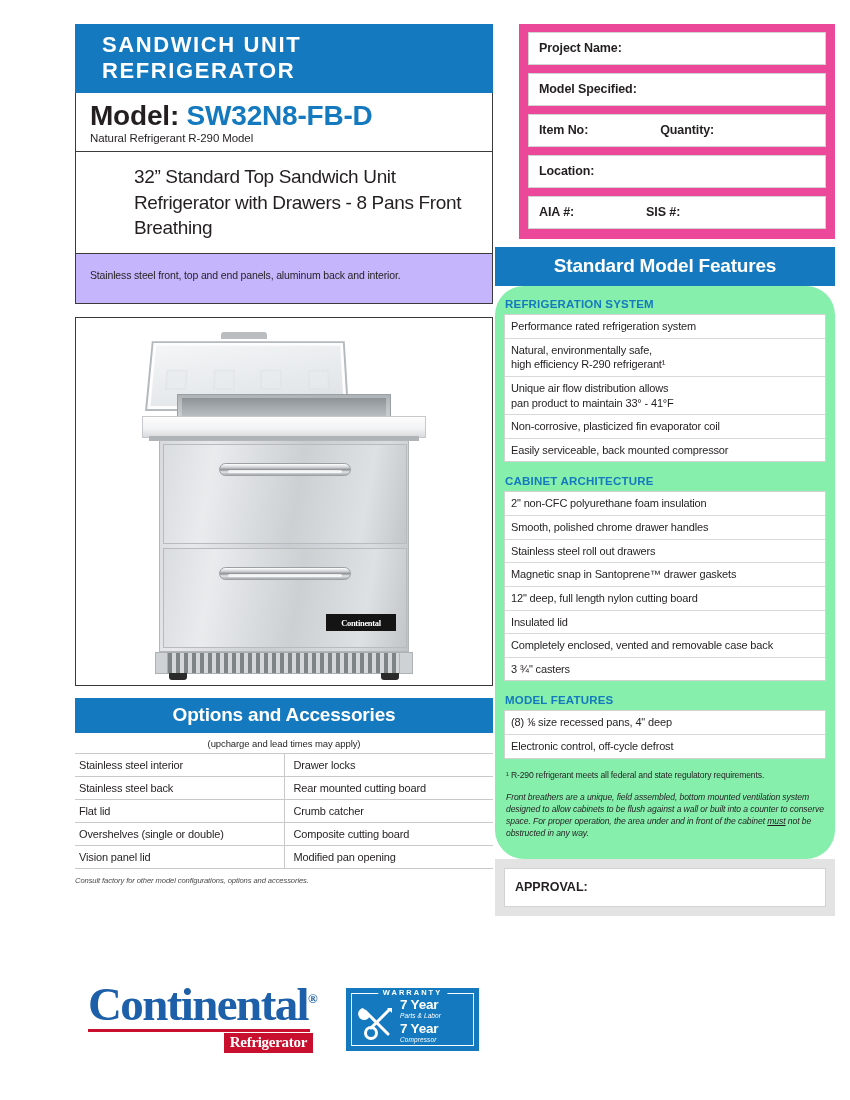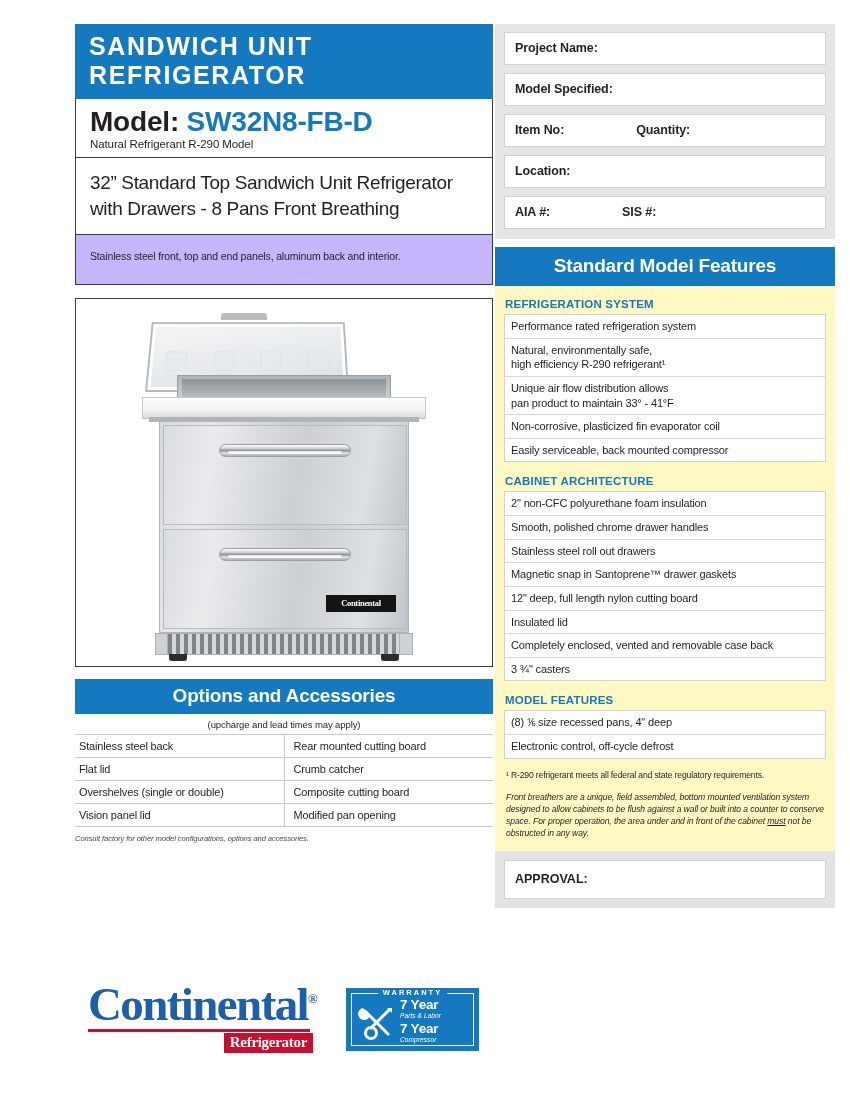--- a/index.html
+++ b/index.html
@@ -14,43 +14,43 @@
   }
   .page { position: relative; width: 850px; height: 1100px; }
 
   
   .left-col { position: absolute; left: 75px; top: 24px; width: 418px; }
 
   .title-bar {
     background: #1479be;
     color: #ffffff;
     font-weight: bold;
-    font-size: 25px;
+    font-size: 22px;
     letter-spacing: 1.6px;
-    padding: 8px 14px 9px 14px;
+    padding: 8px 14px 9px 27px;
     font-stretch: condensed;
     transform: scaleX(1);
   }
 
   .model-box {
     border: 1px solid #3a3a3a;
     border-top: none;
     padding: 8px 14px 7px 14px;
   }
   .model-line { font-size: 28px; font-weight: bold; letter-spacing: -0.2px; line-height: 1.08; }
   .model-line .mdl-label { color: #231f20; }
   .model-line .mdl-value { color: #1479be; }
   .model-sub { font-size: 11.5px; color: #231f20; margin-top: 1px; letter-spacing: -0.1px; }
 
   .desc-box {
     border: 1px solid #3a3a3a;
     border-top: none;
     padding: 12px 14px 13px 14px;
   }
-  .desc-title { font-size: 19px; line-height: 1.33; letter-spacing: -0.35px; color: #231f20; }
+  .desc-title { font-size: 19px; line-height: 1.33; letter-spacing: -0.35px; color: #231f20; margin-left: 44px; }
 
   .materials-box {
     border: 1px solid #3a3a3a;
     border-top: none;
     background: #c4b5fd;
     padding: 15px 14px 22px 14px;
   }
   .materials-text { font-size: 10.5px; color: #231f20; letter-spacing: -0.15px; }
 
   
@@ -172,34 +172,34 @@
     letter-spacing:2px; padding:0 5px;
   }
   .warranty-body { display:flex; align-items:center; height:100%; padding: 8px 5px 4px 6px; }
   .warranty-icon { width: 40px; height: 40px; flex:0 0 40px; position:relative; }
   .warranty-text { color:#ffffff; margin-left:2px; }
   .w-big { font-size: 13.5px; font-weight: bold; line-height:1.05; letter-spacing:-0.2px; }
   .w-small { font-size: 6.5px; font-style: italic; line-height:1.1; margin-bottom:2px; letter-spacing:0.1px;}
 
   
   .right-col { position:absolute; left: 495px; top: 24px; width: 340px; }
-  .right-panel { background:#e5e5e5; padding: 8px 9px 10px 9px; }
+  .right-panel { background:#ec4899; padding: 8px 9px 10px 9px; margin-left: 24px; }
   .field-box {
     background:#ffffff; border: 1px solid #d2d2d2; padding: 8px 10px 9px 10px;
     margin-bottom: 8px; font-size: 12.5px; font-weight: bold; color:#231f20;
     display:flex; letter-spacing:-0.1px;
   }
   .field-box:last-child { margin-bottom: 0; }
   .field-b { margin-left: 72px; }
 
   .feat-header {
     background:#1479be; color:#ffffff; text-align:center; font-weight:bold;
     font-size: 19px; padding: 8px 0 9px 0; margin-top: 8px; letter-spacing:-0.2px;
   }
-  .feat-panel { background:#fef9c3; padding: 9px 9px 10px 9px; }
+  .feat-panel { background:#86efac; padding: 9px 9px 18px 9px; border-radius: 29px; }
   .cat-label {
     color:#1479be; font-weight:bold; font-size: 11.5px; letter-spacing: 0.2px;
     padding: 3px 0 4px 1px;
   }
   .cat-label.spaced { margin-top: 10px; }
   .feat-list { background:#ffffff; border:1px solid #d2d2d2; }
   .feat-item {
     font-size: 11px; color:#231f20; padding: 4px 6px 4px 6px;
     border-bottom: 1px solid #d9d9d9; line-height: 1.33; letter-spacing:-0.15px;
   }
@@ -271,20 +271,24 @@
         <div class="foot l"></div>
         <div class="foot r"></div>
       </div>
     </div>
 
     <div class="opt-header">Options and Accessories</div>
     <div class="opt-note">(upcharge and lead times may apply)</div>
     <table class="opt-table">
       <tbody>
         <tr>
+          <td class="c1">Stainless steel interior</td>
+          <td class="c2">Drawer locks</td>
+        </tr>
+        <tr>
           <td class="c1">Stainless steel back</td>
           <td class="c2">Rear mounted cutting board</td>
         </tr>
         <tr>
           <td class="c1">Flat lid</td>
           <td class="c2">Crumb catcher</td>
         </tr>
         <tr>
           <td class="c1">Overshelves (single or double)</td>
           <td class="c2">Composite cutting board</td>

